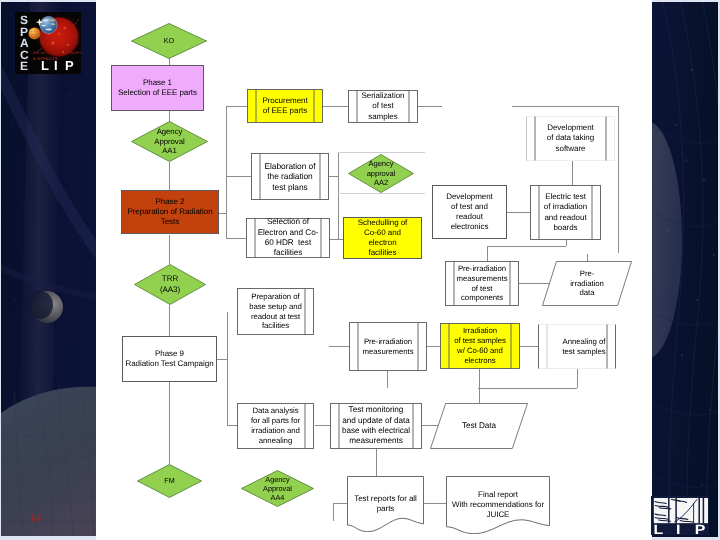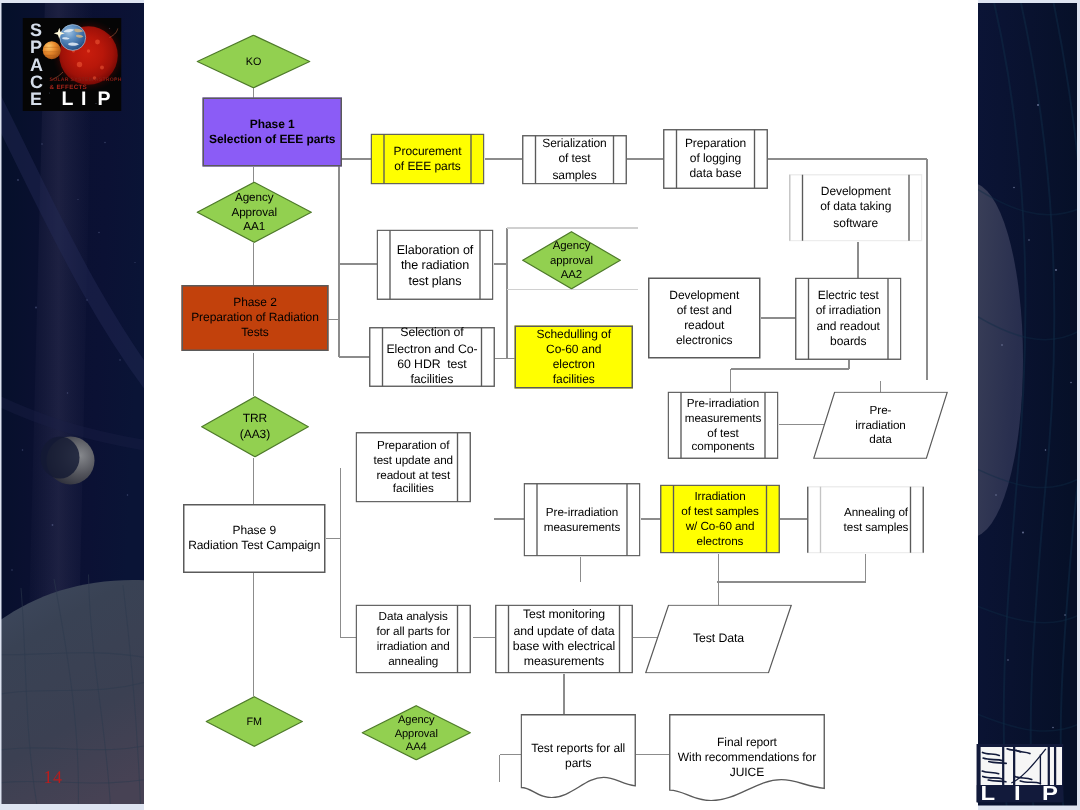--- a/index.html
+++ b/index.html
@@ -199,21 +199,21 @@
       <polyline points="333,503 347,503" fill="none" stroke="#8c8c8c" stroke-width="1" shape-rendering="crispEdges"></polyline>
       <polyline points="424,503 446,503" fill="none" stroke="#8c8c8c" stroke-width="1" shape-rendering="crispEdges"></polyline>
     </svg>
   <div id="chart">
       <div class="node" style="left: 131px; top: 23px; width: 76px; height: 36px;">
         <svg width="76" height="36" viewBox="0 0 76 36" style="position: absolute; left: 0px; top: 0px;">
           <polygon points="38,0.5 75.5,18 38,35.5 0.5,18" fill="#92d050" stroke="#4e7a2a" stroke-width="0.8"></polygon>
         </svg>
         <div class="lbl" style="font-size: 7.2px;">KO</div>
       </div>
-      <div class="node" style="left: 135px; top: 65px; width: 93px; height: 46px; background: #8b5cf6; border: 0.8px solid rgb(90, 90, 90); font-weight: bold;">
+      <div class="node" style="left: 111px; top: 65px; width: 93px; height: 46px; background: #f0abfc; border: 0.8px solid rgb(90, 90, 90);">
         <div class="lbl" style="font-size: 8px;">Phase 1
 Selection of EEE parts</div>
       </div>
       <div class="node" style="left: 131px; top: 121px; width: 77px; height: 41px;">
         <svg width="77" height="41" viewBox="0 0 77 41" style="position: absolute; left: 0px; top: 0px;">
           <polygon points="38.5,0.5 76.5,20.5 38.5,40.5 0.5,20.5" fill="#92d050" stroke="#4e7a2a" stroke-width="0.8"></polygon>
         </svg>
         <div class="lbl" style="font-size: 7.8px;">Agency
 Approval
 AA1</div>
@@ -259,30 +259,20 @@
       </div>
       <div class="node" style="left: 348px; top: 90px; width: 70px; height: 33px;">
         <svg width="70" height="33" viewBox="0 0 70 33" style="position: absolute; left: 0px; top: 0px;">
           <rect x="0.5" y="0.5" width="69" height="32" fill="#ffffff" stroke="#5a5a5a" stroke-width="0.9"></rect>
           <line x1="9" y1="0.5" x2="9" y2="32.5" stroke="#5a5a5a" stroke-width="0.9"></line>
           <line x1="61" y1="0.5" x2="61" y2="32.5" stroke="#5a5a5a" stroke-width="0.9"></line>
         </svg>
         <div class="lbl" style="font-size: 8px;">Serialization
 of test
 samples</div>
-      </div>
-      <div class="node" style="left: 442px; top: 86px; width: 70px; height: 40px;">
-        <svg width="70" height="40" viewBox="0 0 70 40" style="position: absolute; left: 0px; top: 0px;">
-          <rect x="0.5" y="0.5" width="69" height="39" fill="#ffffff" stroke="#5a5a5a" stroke-width="0.9"></rect>
-          <line x1="9" y1="0.5" x2="9" y2="39.5" stroke="#5a5a5a" stroke-width="0.9"></line>
-          <line x1="61" y1="0.5" x2="61" y2="39.5" stroke="#5a5a5a" stroke-width="0.9"></line>
-        </svg>
-        <div class="lbl" style="font-size: 8px;">Preparation
-of logging
-data base</div>
       </div>
       <div class="node" style="left: 526px; top: 116px; width: 89px; height: 45px;">
         <svg width="89" height="45" viewBox="0 0 89 45" style="position: absolute; left: 0px; top: 0px;">
           <rect x="0.5" y="0.5" width="88" height="44" fill="#ffffff" stroke="#ededed" stroke-width="1"></rect>
           <line x1="0.5" y1="0.5" x2="0.5" y2="44.5" stroke="#c4c4c4" stroke-width="0.9"></line>
           <line x1="9" y1="0.5" x2="9" y2="44.5" stroke="#5a5a5a" stroke-width="0.9"></line>
           <line x1="80" y1="0.5" x2="80" y2="44.5" stroke="#5a5a5a" stroke-width="0.9"></line>
         </svg>
         <div class="lbl" style="font-size: 8px;">Development
 of data taking
@@ -358,21 +348,21 @@
         <div class="lbl" style="font-size: 7.8px;">Pre-
 irradiation
 data</div>
       </div>
       <div class="node" style="left: 237px; top: 288px; width: 77px; height: 47px;">
         <svg width="77" height="47" viewBox="0 0 77 47" style="position: absolute; left: 0px; top: 0px;">
           <rect x="0.5" y="0.5" width="76" height="46" fill="#ffffff" stroke="#5a5a5a" stroke-width="0.9"></rect>
           <line x1="68" y1="0.5" x2="68" y2="46.5" stroke="#5a5a5a" stroke-width="0.9"></line>
         </svg>
         <div class="lbl" style="font-size: 7.8px;">Preparation of
-test update and
+base setup and
 readout at test
 facilities</div>
       </div>
       <div class="node" style="left: 349px; top: 322px; width: 78px; height: 49px;">
         <svg width="78" height="49" viewBox="0 0 78 49" style="position: absolute; left: 0px; top: 0px;">
           <rect x="0.5" y="0.5" width="77" height="48" fill="#ffffff" stroke="#5a5a5a" stroke-width="0.9"></rect>
           <line x1="9" y1="0.5" x2="9" y2="48.5" stroke="#5a5a5a" stroke-width="0.9"></line>
           <line x1="69" y1="0.5" x2="69" y2="48.5" stroke="#5a5a5a" stroke-width="0.9"></line>
         </svg>
         <div class="lbl" style="font-size: 7.8px;">Pre-irradiation

